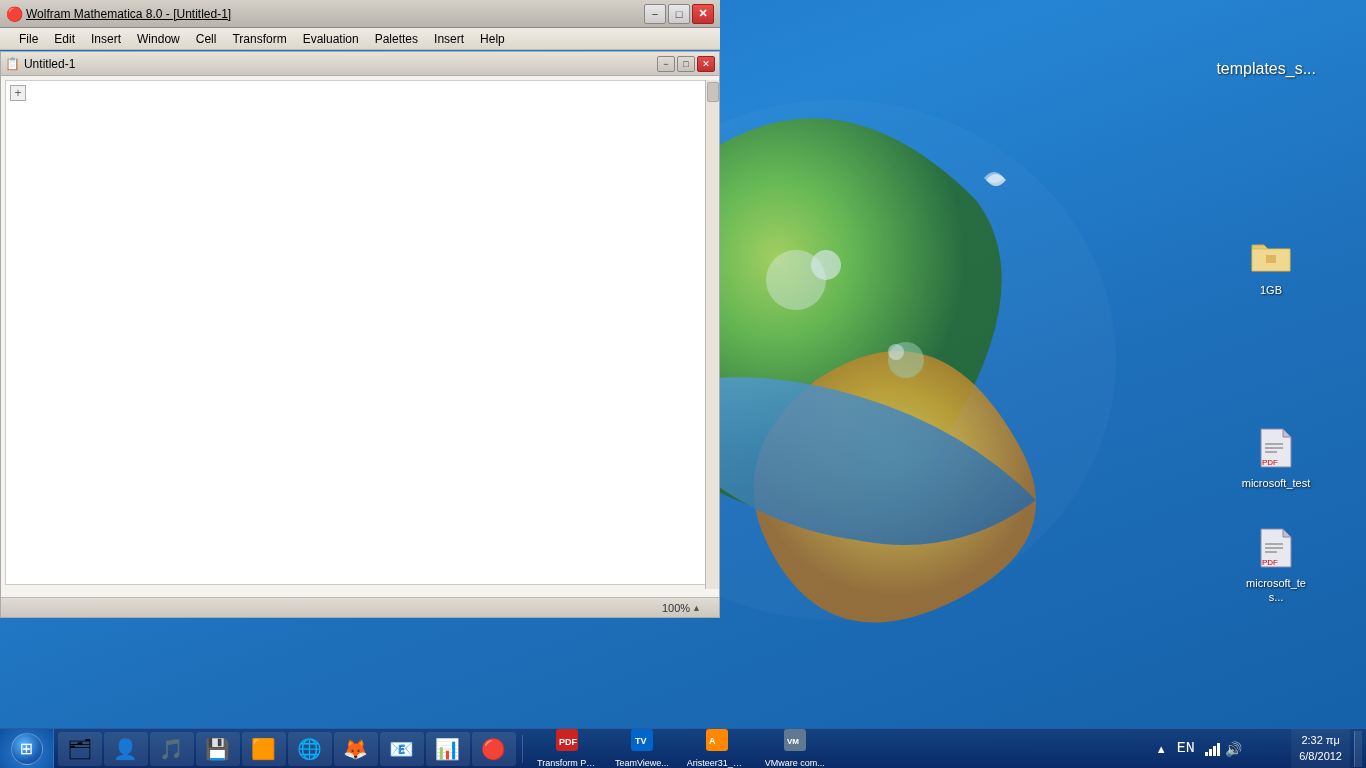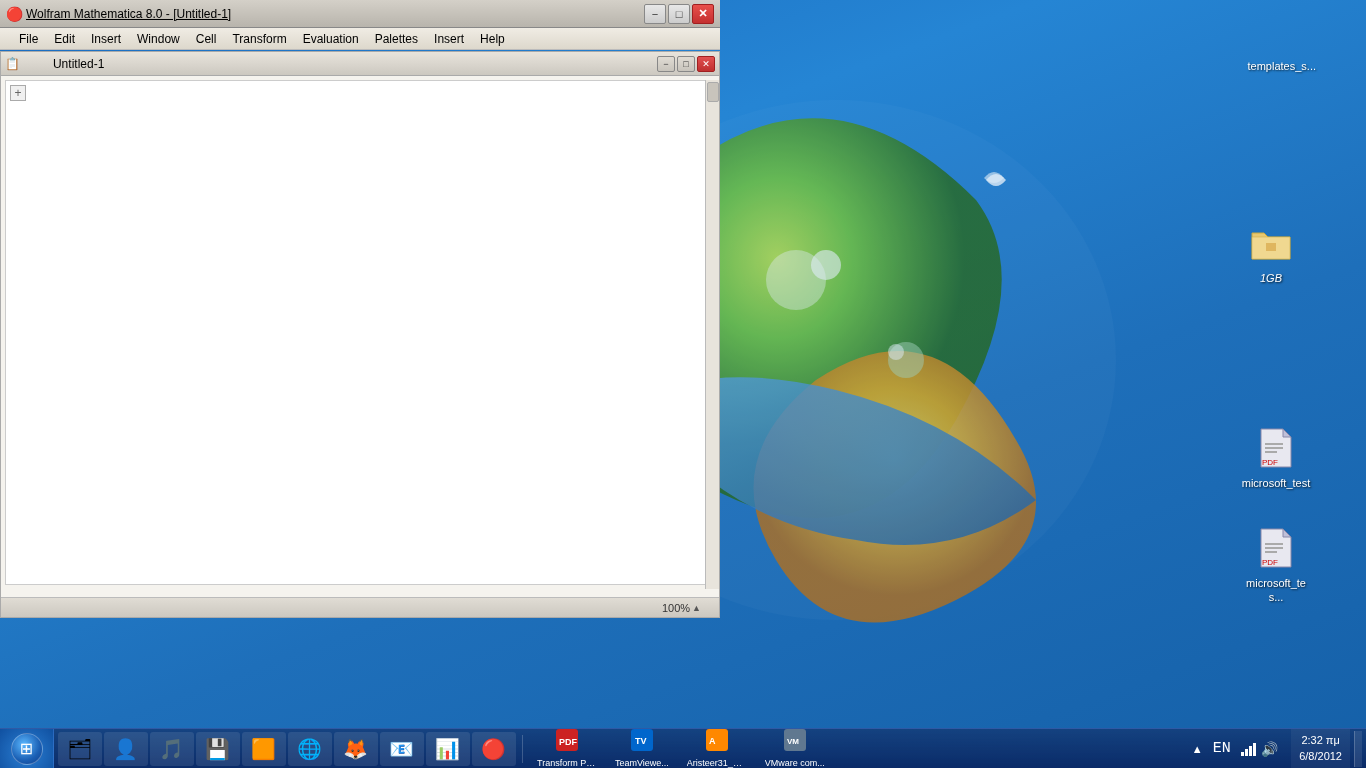--- a/index.html
+++ b/index.html
@@ -131,20 +131,21 @@
       flex-direction: column;
       align-items: center;
       justify-content: center;
       color: white;
       font-size: 11px;
       padding: 0 8px;
       height: 100%;
       background: rgba(255,255,255,0.05);
       cursor: pointer;
       line-height: 1.4;
+      margin-left: 36px;
     }
 
     .show-desktop-btn {
       width: 8px;
       height: 36px;
       background: rgba(255,255,255,0.1);
       border-left: 1px solid rgba(255,255,255,0.2);
       cursor: pointer;
     }
 
@@ -289,21 +290,20 @@
       border-bottom: 1px solid #aaa;
     }
     #doc-titlebar .doc-title-icon {
       font-size: 12px;
       margin-right: 4px;
     }
     #doc-titlebar .doc-title-text {
       font-size: 12px;
       flex: 1;
       color: #000;
-      margin-left: 29px;
     }
     .doc-titlebar-btn {
       width: 18px;
       height: 16px;
       display: inline-flex;
       align-items: center;
       justify-content: center;
       border: 1px solid #888;
       border-radius: 2px;
       margin-left: 2px;
@@ -399,21 +399,21 @@
     }
 
     .volume-icon { color: white; font-size: 14px; }
 
     
     .templates-label {
       position: absolute;
       top: 60px;
       right: 50px;
       color: white;
-      font-size: 11px;
+      font-size: 16px;
       text-shadow: 1px 1px 2px rgba(0,0,0,0.7);
     }
   </style>
 </head>
 <body>
 
 <div id="desktop">
 
   <svg class="win7-logo" viewBox="0 0 650 580" xmlns="http://www.w3.org/2000/svg">
 
@@ -445,21 +445,21 @@
       </radialGradient>
       <linearGradient id="blueGrad" x1="0%" y1="0%" x2="100%" y2="100%">
         <stop offset="0%" stop-color="#60a8e0"></stop>
         <stop offset="100%" stop-color="#2060a0"></stop>
       </linearGradient>
     </defs>
   </svg>
 
   <span class="templates-label">templates_s...</span>
 
-  <div class="desktop-icon" style="position:absolute; top:215px; right:55px; width:80px;font-style:italic;">
+  <div class="desktop-icon" style="position:absolute; top:227px; right:55px; width:80px;">
     <div class="icon-img">
       <svg width="42" height="36" viewBox="0 0 42 36">
         <path d="M2,8 L2,34 L40,34 L40,12 L18,12 L14,8 Z" fill="#e8c870" stroke="#c8a840" stroke-width="1"></path>
         <path d="M2,12 L40,12 L40,34 L2,34 Z" fill="#f0d890" stroke="#c8a840" stroke-width="0.5"></path>
         <rect x="16" y="18" width="10" height="8" fill="#d4a040" opacity="0.6"></rect>
       </svg>
     </div>
     <span class="icon-label">1GB</span>
   </div>
 

